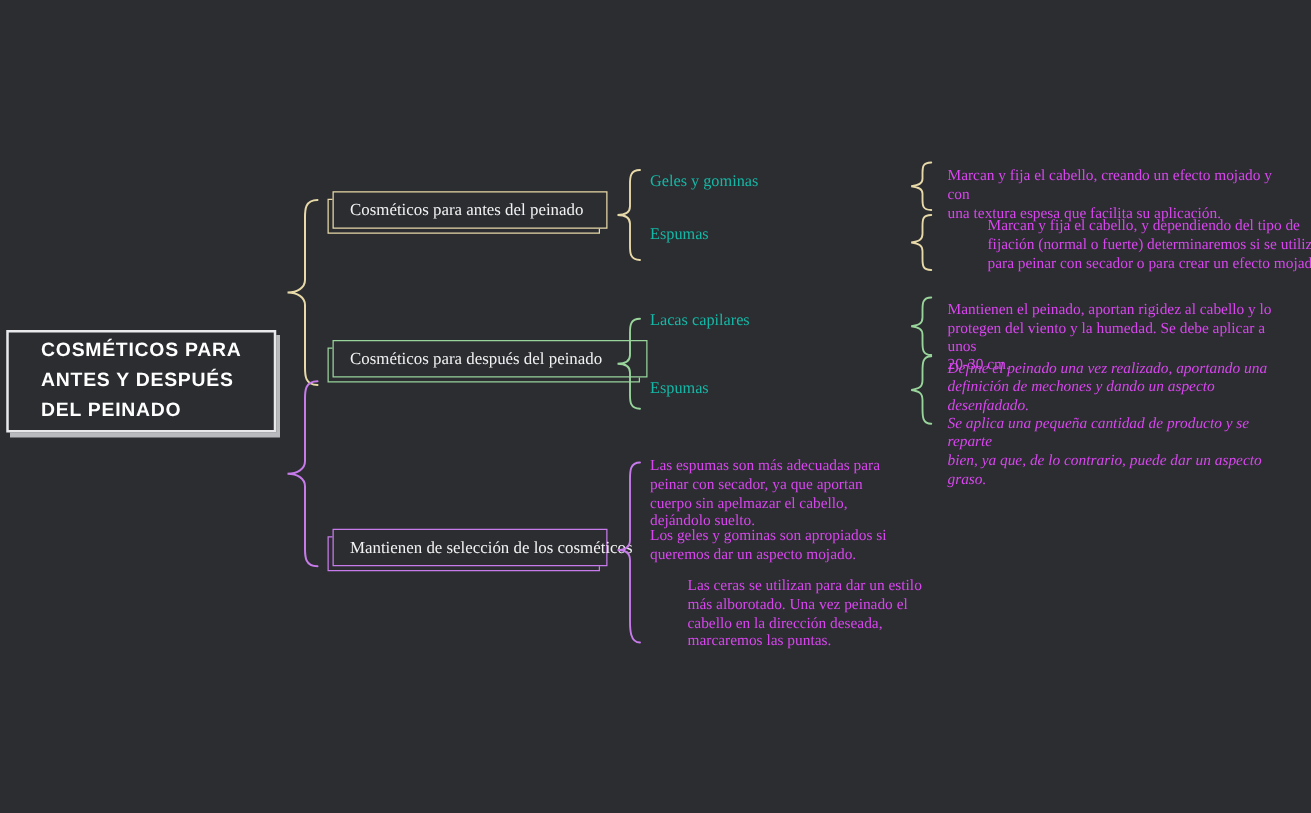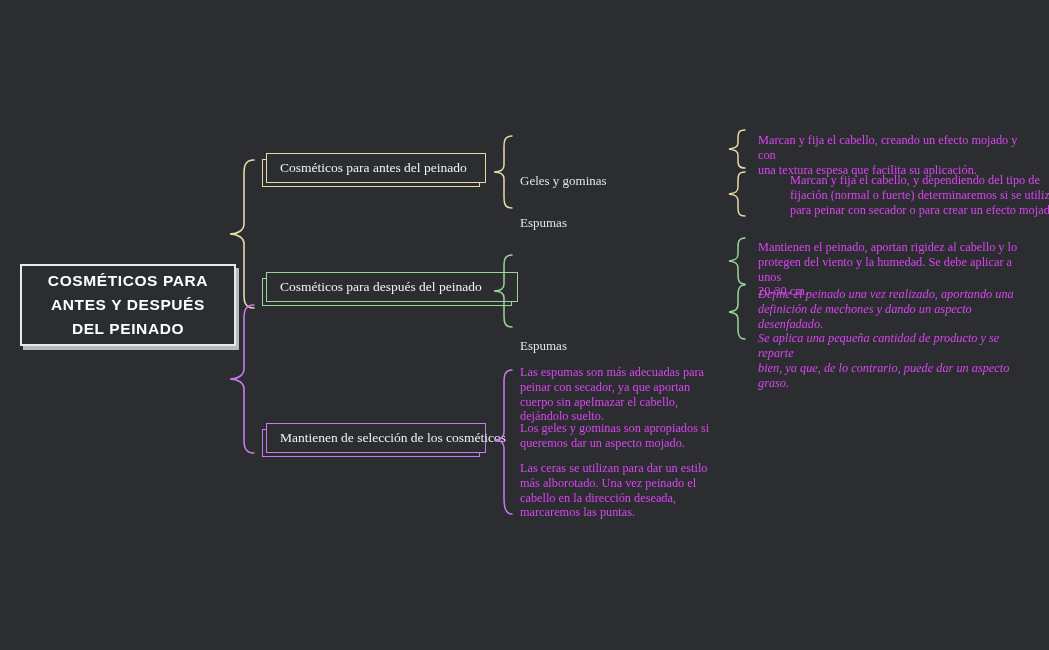--- a/index.html
+++ b/index.html
@@ -8,27 +8,27 @@
     background:#2b2d31;
     font-family:"Liberation Serif","DejaVu Serif",serif;
     overflow:hidden;
     position:relative;
   }
   #canvas{position:relative;width:1049px;height:650px;}
 
   
   .root-node{
     position:absolute;
-    left:20px; top:264px;
+    left:5px; top:264px;
     width:216px; height:82px;
     background:#2b2d31;
     border:2px solid #e9e9ec;
     box-shadow:3px 4px 0 0 #b9babd;
     display:flex;align-items:center;justify-content:center;
-    text-align:center;
+    text-align:left;
     box-sizing:border-box;
   }
   .root-node .root-text{
     font-family:"Liberation Sans","DejaVu Sans",sans-serif;
     font-weight:bold;
     font-size:15.5px;
     letter-spacing:.6px;
     line-height:1.55;
     color:#ffffff;
     white-space:pre-line;
@@ -58,27 +58,26 @@
     padding-left:13px;
     white-space:nowrap;
   }
   .c-cream{border-color:#e8d9a8;}
   .c-green{border-color:#99d49b;}
   .c-purple{border-color:#c77bea;}
 
   
   .u-item{position:absolute;}
   .u-item .u-text{
-    color:#e5e5e5;
+    color:#14b8a6;
     font-size:13px;
     line-height:1.18;
     display:block;
     padding:0 4px 2px 8px;
     white-space:pre-line;
-    margin-top:36px;
   }
   .u-item .u-rule{
     width:100%;height:4px;position:relative;
   }
   .u-item .u-rule:before,
   .u-item .u-rule:after{
     content:"";position:absolute;left:0;width:100%;height:1.5px;
     background:currentColor;
   }
   .u-item .u-rule:before{top:0;}
@@ -176,20 +175,24 @@
     <span class="l1-shadow"></span>
     <span class="l1-text">Cosméticos para después del peinado</span>
   </div>
 
   <div class="brace" style="left:492px;top:253px;">
     <svg width="22" height="76" viewBox="0 0 22 76">
       <path d="M20 2 C12 2 12 8 12 13 L12 31 C12 36 8 38 2 38 C8 38 12 40 12 45 L12 63 C12 68 12 74 20 74" fill="none" stroke="#99d49b" stroke-width="1.5" stroke-linecap="round"></path>
     </svg>
   </div>
 
+  <div class="u-item" style="left:512px;top:248px;width:214px;">
+    <span class="u-text">Lacas  capilares</span>
+    <span class="u-rule rule-green"></span>
+  </div>
 
   <div class="u-item" style="left:512px;top:302px;width:214px;">
     <span class="u-text">Espumas</span>
     <span class="u-rule rule-green"></span>
   </div>
 
   <div class="brace" style="left:727px;top:236px;">
     <svg width="20" height="50" viewBox="0 0 20 50">
       <path d="M18 2 C11 2 11 7 11 12 L11 18 C11 23 8 24 2 25 C8 26 11 27 11 32 L11 38 C11 43 11 48 18 48" fill="none" stroke="#99d49b" stroke-width="1.5" stroke-linecap="round"></path>
     </svg>
@@ -233,21 +236,21 @@
 dejándolo suelto.</span>
     <span class="u-rule rule-purple"></span>
   </div>
 
   <div class="u-item single" style="left:512px;top:421px;width:214px;">
     <span class="t3-text">Los geles y gominas son apropiados si
 queremos dar un aspecto mojado.</span>
     <span class="u-rule rule-purple"></span>
   </div>
 
-  <div class="u-item single" style="left:512px;top:461px;width:214px;">
+  <div class="u-item single" style="left:542px;top:461px;width:214px;">
     <span class="t3-text">Las ceras se utilizan para dar un estilo
 más alborotado. Una vez peinado el
 cabello en la dirección deseada,
 marcaremos las puntas.</span>
     <span class="u-rule rule-purple"></span>
   </div>
 
 </div>
 
 </body></html>

